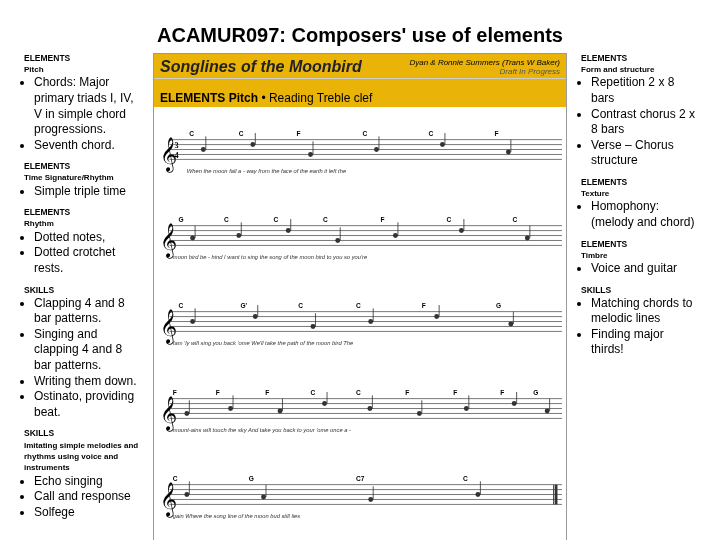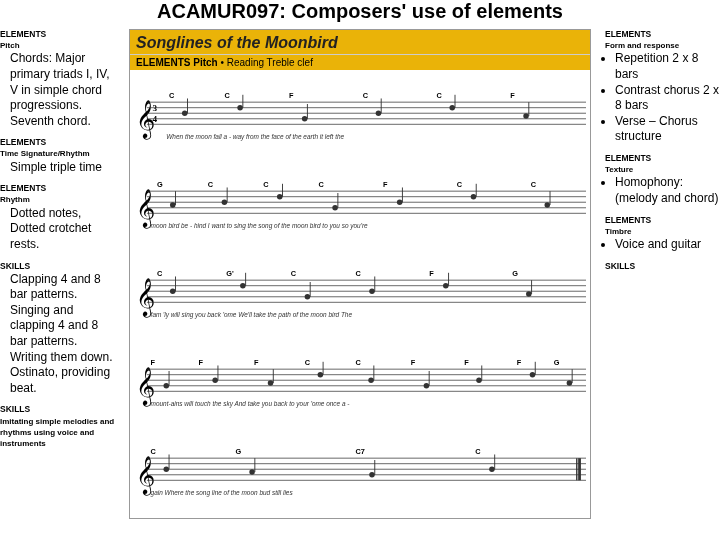--- a/index.html
+++ b/index.html
@@ -8,21 +8,21 @@
       background: #fff;
       width: 720px;
       height: 540px;
       overflow: hidden;
       font-size: 10px;
     }
     .page {
       width: 720px;
       height: 540px;
       position: relative;
-      padding: 0;
+      padding: 24px;
     }
     .header {
       text-align: center;
       font-size: 20px;
       font-weight: bold;
       margin-bottom: 6px;
     }
     .main-layout {
       display: flex;
       gap: 14px;
@@ -87,21 +87,22 @@
     }
     .song-author {
       font-style: italic;
     }
     .draft-badge {
       font-style: italic;
       color: #555;
     }
     .elements-center {
       padding: 2px 6px;
-      font-size: 10px;
+      font-size: 12px;
+      margin-top: 10px;
     }
     .sheet-music-area {
       flex: 1;
       background: #fff;
       padding: 2px 4px;
       display: flex;
       flex-direction: column;
       justify-content: space-around;
       overflow: hidden;
     }
@@ -153,26 +154,35 @@
           <li>Clapping 4 and 8 bar patterns.</li>
           <li>Singing and clapping 4 and 8 bar patterns.</li>
           <li>Writing them down.</li>
           <li>Ostinato, providing beat.</li>
         </ul>
       </div>
 
       <div class="elements-block">
         <span class="elements-title">SKILLS</span>
         <span class="elements-subtitle">Imitating simple melodies and rhythms using voice and instruments</span>
+        <ul>
+          <li>Echo singing</li>
+          <li>Call and response</li>
+          <li>Solfege</li>
+        </ul>
       </div>
     </div>
 
     <div class="center-panel">
       <div class="center-header">
         <span class="song-title">Songlines of the Moonbird</span>
+        <div class="song-meta">
+          <div class="song-author">Dyan &amp; Ronnie Summers (Trans W Baker)</div>
+          <div class="draft-badge">Draft In Progress</div>
+        </div>
       </div>
       <div class="elements-center">
         <strong>ELEMENTS</strong>
         <strong> <span>Pitch</span></strong>
         <span> • <span>Reading Treble clef</span></span>
       </div>
 
       <div class="sheet-music-area">
 
         <svg class="staff-svg" viewBox="0 0 490 58">
@@ -331,21 +341,21 @@
           <line x1="483" y1="14" x2="483" y2="38" stroke="#333" stroke-width="3"></line>
           <text x="18" y="54" font-size="7" font-style="italic" font-family="Arial" fill="#333">gain   Where the song line of the moon bud still lies</text>
         </svg>
       </div>
     </div>
 
     <div class="right-panel">
 
       <div class="elements-block">
         <span class="elements-title">ELEMENTS</span>
-        <span class="elements-subtitle">Form and response</span>
+        <span class="elements-subtitle">Form and structure</span>
         <ul>
           <li>Repetition 2 x 8 bars</li>
           <li>Contrast chorus 2 x 8 bars</li>
           <li>Verse – Chorus structure</li>
         </ul>
       </div>
 
       <div class="elements-block">
         <span class="elements-title">ELEMENTS</span>
         <span class="elements-subtitle">Texture</span>
@@ -357,17 +367,21 @@
       <div class="elements-block">
         <span class="elements-title">ELEMENTS</span>
         <span class="elements-subtitle">Timbre</span>
         <ul>
           <li>Voice and guitar</li>
         </ul>
       </div>
 
       <div class="elements-block">
         <span class="elements-title">SKILLS</span>
+        <ul>
+          <li>Matching chords to melodic lines</li>
+          <li>Finding major thirds!</li>
+        </ul>
       </div>
     </div>
 
   </div>
 </div>
 
 </body></html>

